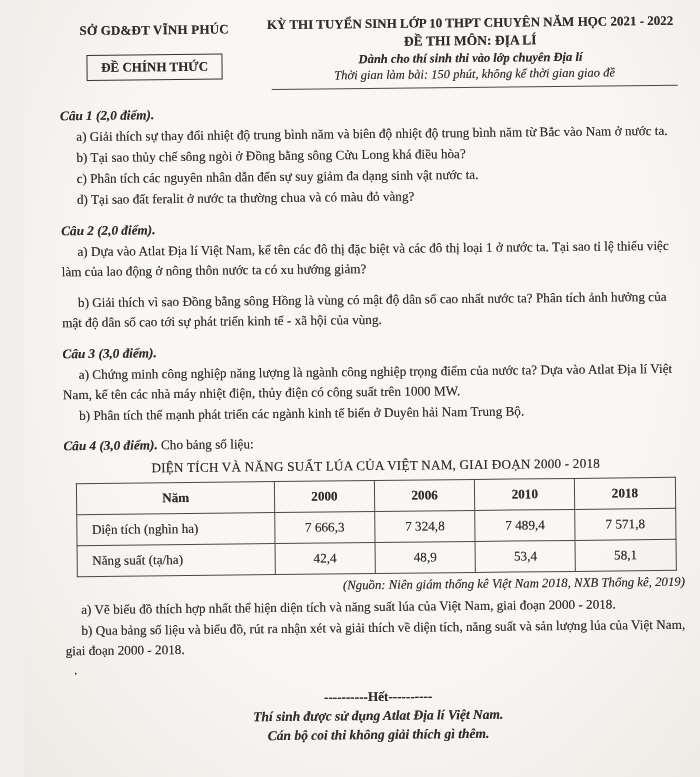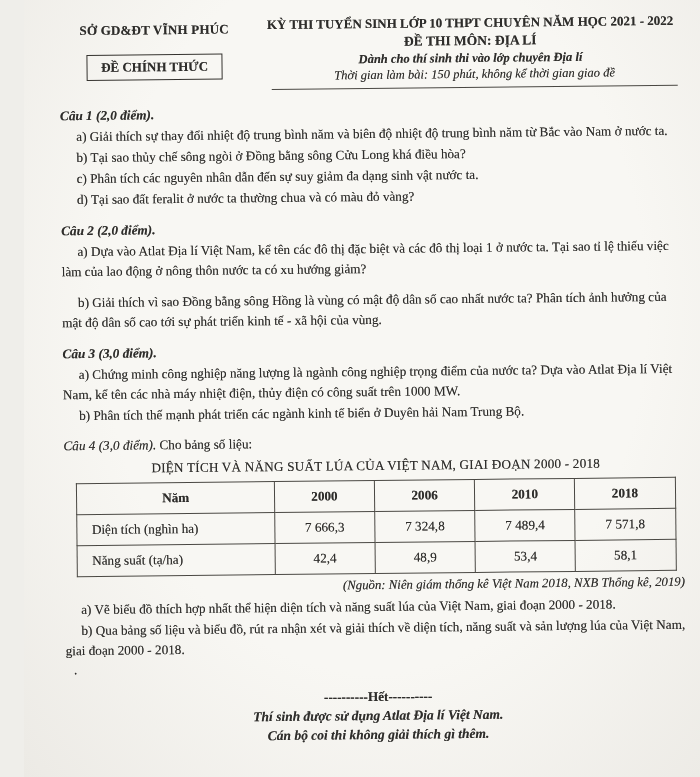--- a/index.html
+++ b/index.html
@@ -85,21 +85,21 @@
     margin-top: 14px;
     font-size: 13.2px;
     line-height: 1.52;
   }
   .q-title {
     font-weight: bold;
     font-style: italic;
     margin-top: 11px;
   }
   .q-title-inline {
-    font-weight: normal;
+    font-weight: bold;
     font-style: italic;
   }
   .q-intro {
     font-weight: normal;
     font-style: normal;
     text-align: center;
   }
   .para {
     text-indent: 16px;
     margin: 1px 0;

